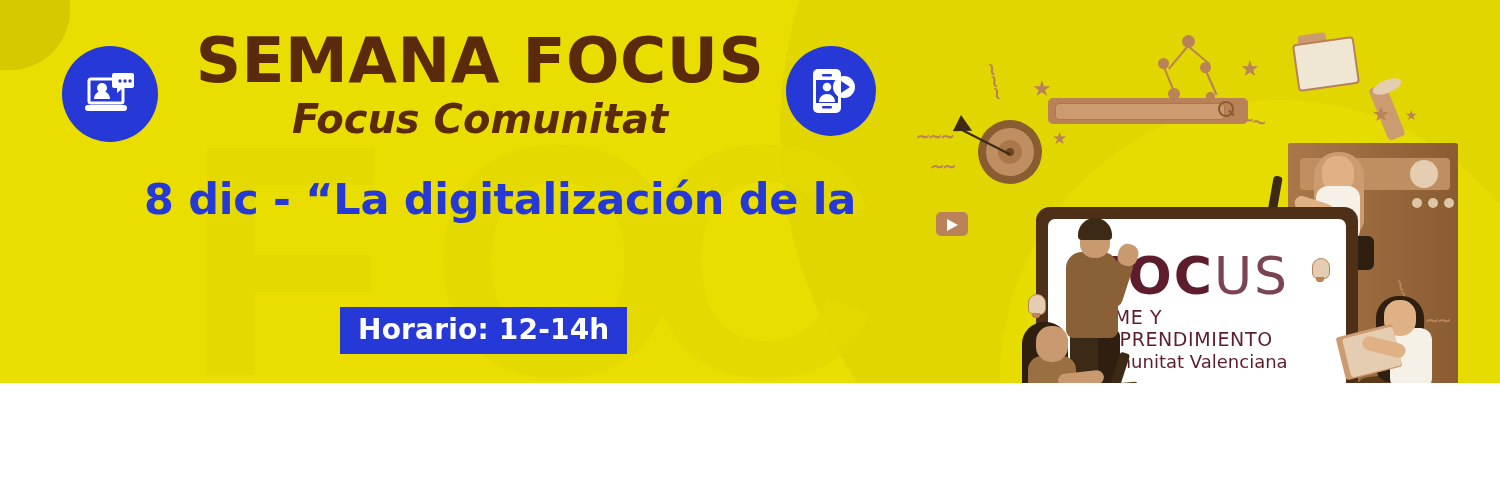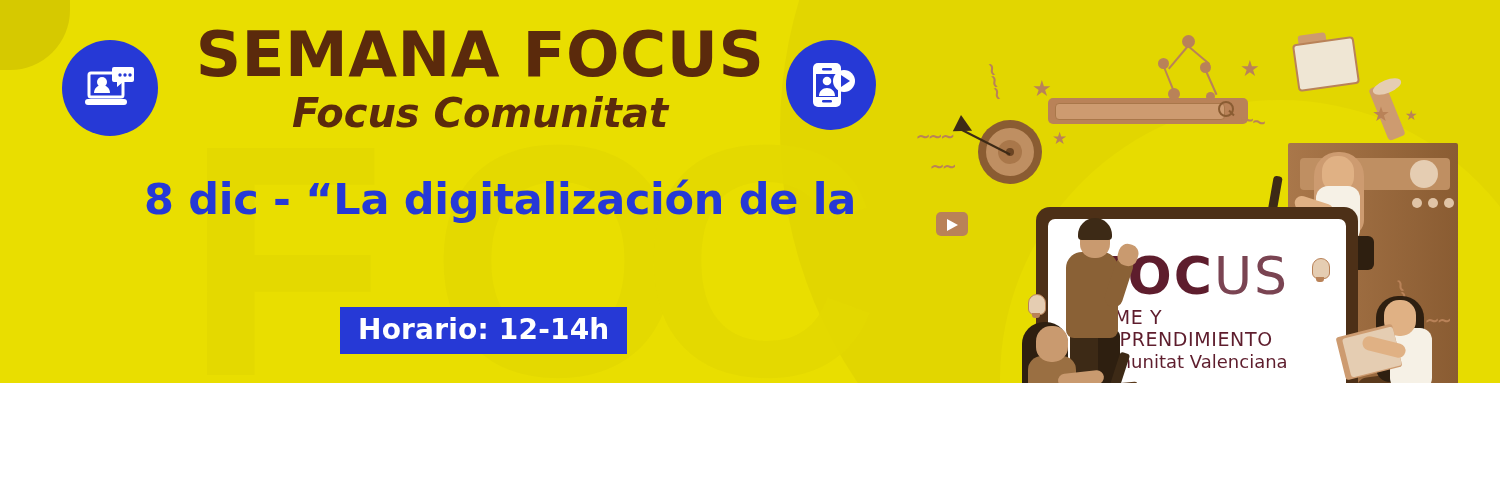--- a/index.html
+++ b/index.html
@@ -16,21 +16,21 @@
   .yellow-wash-a{position:absolute;left:-150px;top:-240px;width:1180px;height:900px;border-radius:50%;background:#e9de00;}
   .yellow-wash-b{position:absolute;right:-180px;top:-320px;width:900px;height:900px;border-radius:50%;background:#e2d600;}
   .yellow-wash-c{position:absolute;right:-60px;top:100px;width:560px;height:560px;border-radius:50%;background:#e7dc00;}
   
   .wm{position:absolute;color:#e4d900;font-weight:800;opacity:.85;line-height:1;}
   .wm-f{left:185px;top:96px;font-size:330px;}
   .wm-o{left:430px;top:96px;font-size:330px;}
   .wm-c{left:640px;top:96px;font-size:330px;}
 
   
-  .headline-row{position:absolute;left:62px;top:22px;width:820px;height:128px;}
+  .headline-row{position:absolute;left:62px;top:28px;width:820px;height:128px;}
   .badge-icon{position:absolute;width:96px;height:96px;border-radius:50%;background:#2639d6;display:flex;align-items:center;justify-content:center;}
   .badge-left{left:0;top:18px;}
   .badge-right{left:724px;top:18px;width:90px;height:90px;}
   .titles{position:absolute;left:118px;top:0;width:600px;text-align:center;}
   .title-main{
     font-family:"DejaVu Sans", sans-serif;
     font-weight:900;font-size:63px;letter-spacing:.5px;color:#5b2a0c;line-height:1.04;white-space:nowrap;
   }
   .title-sub{
     font-family:"DejaVu Sans", sans-serif;

